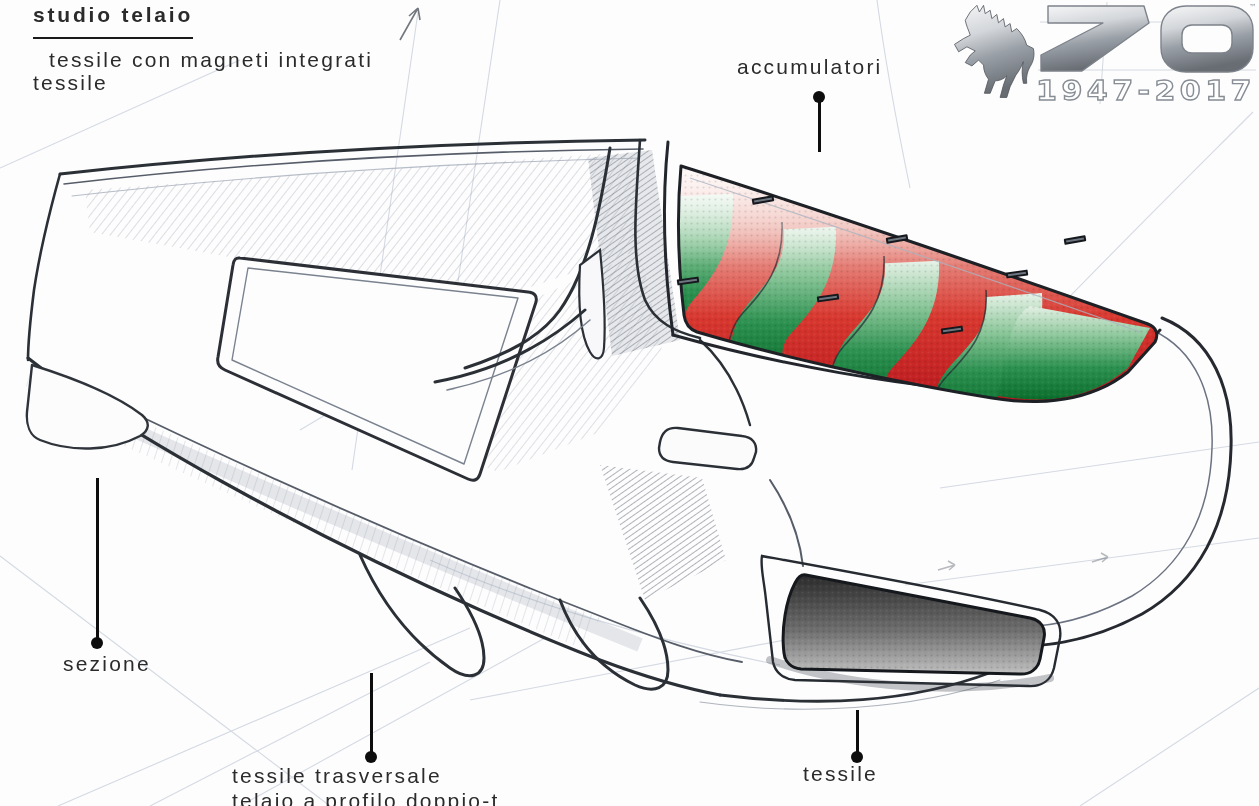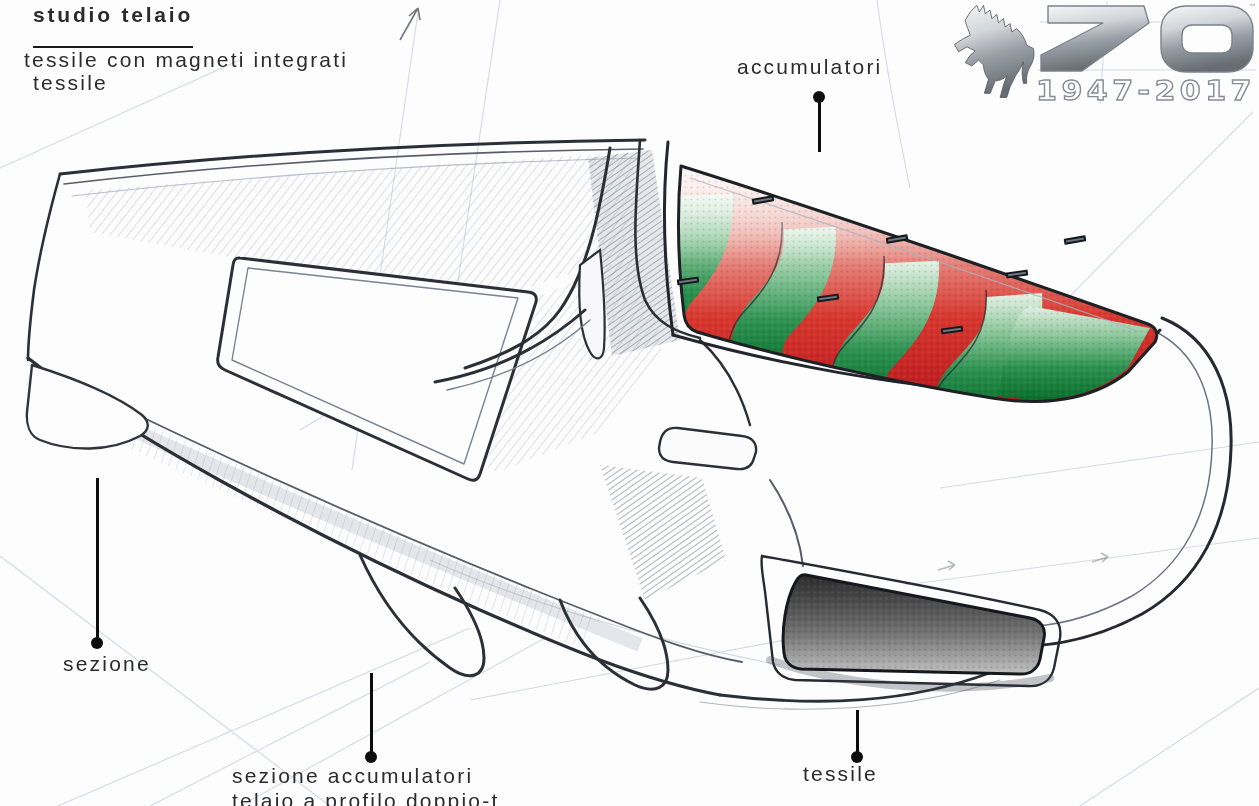--- a/index.html
+++ b/index.html
@@ -8,21 +8,21 @@
     background:#fdfdfe;
     font-family:"Liberation Sans", sans-serif;
   }
   .sketch-svg{position:absolute;left:0;top:0;}
   .lbl{
     position:absolute;color:#2b2b2b;font-size:21px;letter-spacing:2.2px;
     font-weight:400;white-space:nowrap;
   }
   .title{
     font-size:21px;font-weight:600;letter-spacing:2.8px;
-    border-bottom:2px solid #1a1a1a;padding-bottom:19px;
+    border-bottom:2px solid #1a1a1a;padding-bottom:10px;
   }
   .leader-line{position:absolute;width:3px;background:#0d0d0d;}
   .leader-dot{position:absolute;width:12px;height:12px;border-radius:50%;background:#0d0d0d;}
 </style>
 </head>
 <body>
 
 <div class="page">
 
   <svg class="sketch-svg" width="1259" height="806" viewBox="0 0 1259 806">
@@ -241,33 +241,33 @@
                  C1171,72 1161,62 1161,48 L1161,30 C1161,16 1171,6 1186,6 Z
                  M1192,25 L1222,25 C1228,25 1232,29 1232,35 L1232,43 C1232,49 1228,53 1222,53 L1192,53
                  C1186,53 1182,49 1182,43 L1182,35 C1182,29 1186,25 1192,25 Z"></path>
       </g>
       <text x="1249" y="10" font-size="8" fill="#9aa1ab" font-family="DejaVu Sans, sans-serif">™</text>
       <text x="1036" y="100" font-size="27" font-weight="bold" letter-spacing="4" textLength="220" lengthAdjust="spacingAndGlyphs" font-family="DejaVu Sans, sans-serif" fill="#ffffff" stroke="#878d95" stroke-width="1.3">1947-2017</text>
     </g>
   </svg>
 
   <div class="lbl title" style="left:33px;top:3px;">studio telaio</div>
-  <div class="lbl" style="left:24px;top:48px;">tessile con magneti integrati</div>
+  <div class="lbl" style="left:49px;top:48px;">tessile con magneti integrati</div>
   <div class="lbl" style="left:33px;top:71px;text-align:right;">tessile</div>
 
   <div class="lbl" style="left:737px;top:55px;">accumulatori</div>
   <div class="leader-dot" style="left:813px;top:91px;"></div>
   <div class="leader-line" style="left:818px;top:100px;height:52px;"></div>
 
   <div class="leader-line" style="left:96px;top:478px;height:162px;"></div>
   <div class="leader-dot" style="left:91px;top:637px;"></div>
   <div class="lbl" style="left:63px;top:652px;">sezione</div>
 
   <div class="leader-line" style="left:370px;top:673px;height:82px;"></div>
   <div class="leader-dot" style="left:365px;top:751px;"></div>
-  <div class="lbl" style="left:232px;top:764px;">sezione accumulatori</div>
+  <div class="lbl" style="left:232px;top:764px;">tessile trasversale</div>
   <div class="lbl" style="left:232px;top:789px;">telaio a profilo doppio-t</div>
 
   <div class="leader-line" style="left:856px;top:710px;height:45px;"></div>
   <div class="leader-dot" style="left:851px;top:751px;"></div>
   <div class="lbl" style="left:803px;top:762px;">tessile</div>
 
 </div>
 
 </body></html>

